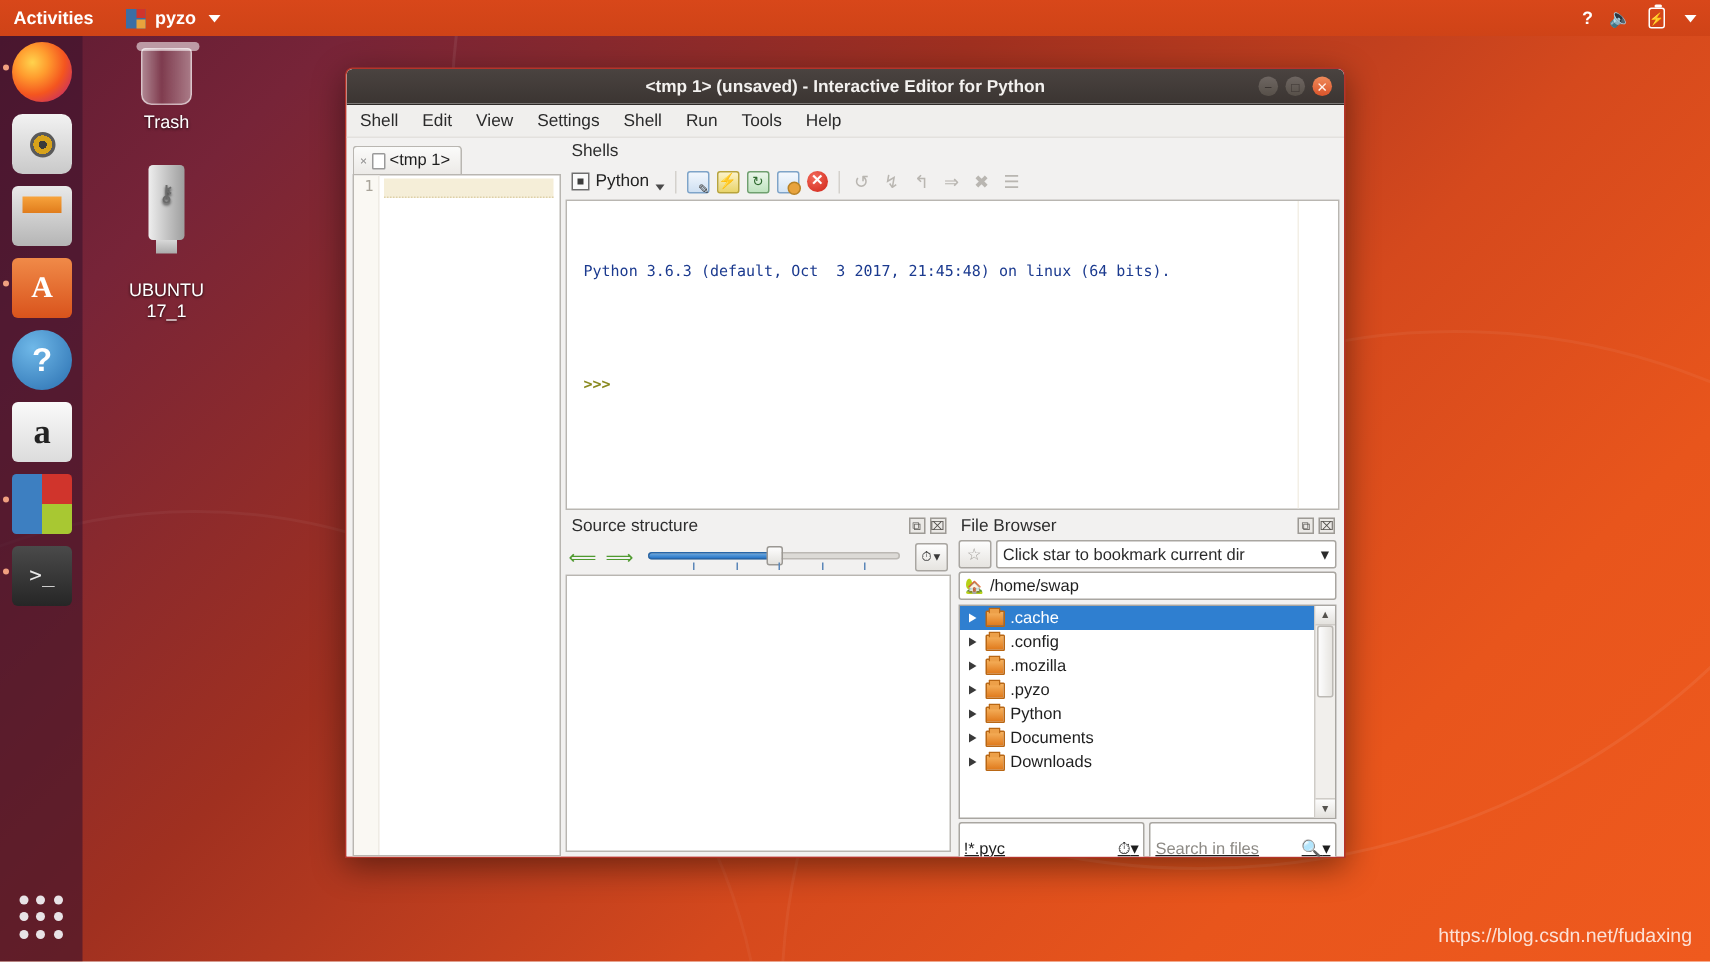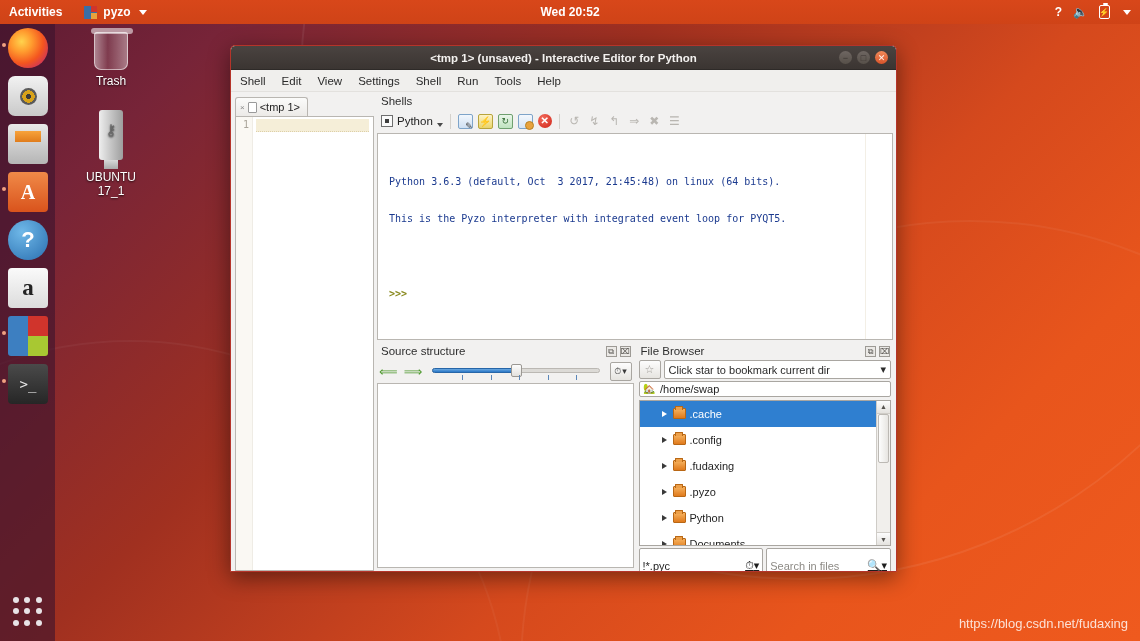--- a/index.html
+++ b/index.html
@@ -212,21 +212,21 @@
     height: 13px; margin: 0 4px 0 3px;
     background: #f5eed8;
     border-bottom: 1px dotted #ddd0a8;
   }
 
   
   #right-col { flex: 1 1 auto; display: flex; flex-direction: column; min-width: 0; padding: 0 3px 3px 3px; }
 
   .panel-title {
     font-size: 11.5px; color: #2e2e2e; padding: 3px 0 2px 4px;
-    display: flex; align-items: flex-end;
+    display: flex; align-items: flex-start;
   }
   .panel-btns { margin-left: auto; display: flex; gap: 3px; padding-right: 3px; }
   .pbtn {
     width: 11px; height: 11px; border: 1px solid #9d9a95; background: #ebe9e6;
     display: flex; align-items: center; justify-content: center;
     font-size: 8px; line-height: 8px; color: #55524e;
   }
 
   #shells-pane { flex: 0 0 248px; display: flex; flex-direction: column; min-height: 0; }
   #shell-toolbar {
@@ -313,22 +313,22 @@
     display: flex; align-items: center; gap: 4px; padding: 0 4px;
     font-size: 11px; color: #1e1e1e;
   }
   .home-ico { font-size: 10px; color: #c8781a; }
   #fb-list {
     flex: 1 1 auto; margin: 2px 2px 0 2px; background: #fff; border: 1px solid #a9a6a1;
     display: flex; min-height: 0; overflow: hidden;
   }
   #fb-items { flex: 1 1 auto; min-width: 0; }
   .fb-item {
-    height: 26px; display: flex; align-items: center; gap: 4px;
-    font-size: 11px; color: #1e1e1e; padding-left: 22px;
+    height: 16px; display: flex; align-items: center; gap: 4px;
+    font-size: 11px; color: #1e1e1e; padding-left: 6px;
   }
   .fb-item.sel { background: #2f7fd0; color: #fff; }
   .fb-item .exp {
     width: 0; height: 0; border-top: 3.5px solid transparent; border-bottom: 3.5px solid transparent;
     border-left: 5px solid #3a3a3a; margin-right: 2px; flex: 0 0 5px;
   }
   .fb-item.sel .exp { border-left-color: #fff; }
   .folder-ico {
     width: 13px; height: 11px; flex: 0 0 13px; border-radius: 1px;
     background: linear-gradient(#f6b25e, #e07a1c);
@@ -375,21 +375,20 @@
 <div class="wall-swoosh sw2"></div>
 <div class="wall-swoosh sw3"></div>
 
 <div id="topbar">
   <span class="activities">Activities</span>
   <span class="appname">
     <span class="pyzo-mini"></span>
     <span>pyzo</span>
     <span class="caret-down"></span>
   </span>
-  <span class="clock">Wed 20:52</span>
   <span class="tray">
     <span class="tray-ico">?</span>
     <span class="tray-ico">🔈</span>
     <span class="bat">⚡</span>
     <span class="caret-down"></span>
   </span>
 </div>
 
 <div id="launcher">
   <div class="dot-l" style="top:19px"></div>
@@ -425,21 +424,21 @@
 </div>
 
 <div class="desk-ico" style="left:65px; top:32px">
   <div class="trashcan"></div>
   <div>Trash</div>
 </div>
 <div class="desk-ico" style="left:65px; top:110px">
   <div class="usbstick">
     <span class="usbsym">⚷</span>
   </div>
-  <div style="margin-top:10px">UBUNTU</div>
+  <div style="margin-top:26px">UBUNTU</div>
   <div>17_1</div>
 </div>
 
 <div id="pyzo-window">
 
   <div id="titlebar">
     <span class="title">&lt;tmp 1&gt; (unsaved) - Interactive Editor for Python</span>
     <span class="wbtns">
       <span class="wbtn min">−</span>
       <span class="wbtn max">□</span>
@@ -502,21 +501,20 @@
           <span class="tbi-dim">↯</span>
           <span class="tbi-dim">↰</span>
           <span class="tbi-dim">⇒</span>
           <span class="tbi-dim">✖</span>
           <span class="tbi-dim">☰</span>
         </div>
 
         <div id="shell-output">
           <div class="margin-line"></div>
           <div>Python 3.6.3 (default, Oct  3 2017, 21:45:48) on linux (64 bits).</div>
-          <div>This is the Pyzo interpreter with integrated event loop for PYQT5.</div>
           <div>&nbsp;</div>
           <div id="shell-prompt">&gt;&gt;&gt;</div>
         </div>
       </div>
 
       <div id="dock-row">
 
         <div id="src-pane">
           <div class="panel-title">
             <span>Source structure</span>
@@ -578,21 +576,21 @@
                 <span>.cache</span>
               </div>
               <div class="fb-item">
                 <span class="exp"></span>
                 <span class="folder-ico"></span>
                 <span>.config</span>
               </div>
               <div class="fb-item">
                 <span class="exp"></span>
                 <span class="folder-ico"></span>
-                <span>.fudaxing</span>
+                <span>.mozilla</span>
               </div>
               <div class="fb-item">
                 <span class="exp"></span>
                 <span class="folder-ico"></span>
                 <span>.pyzo</span>
               </div>
               <div class="fb-item">
                 <span class="exp"></span>
                 <span class="folder-ico"></span>
                 <span>Python</span>

